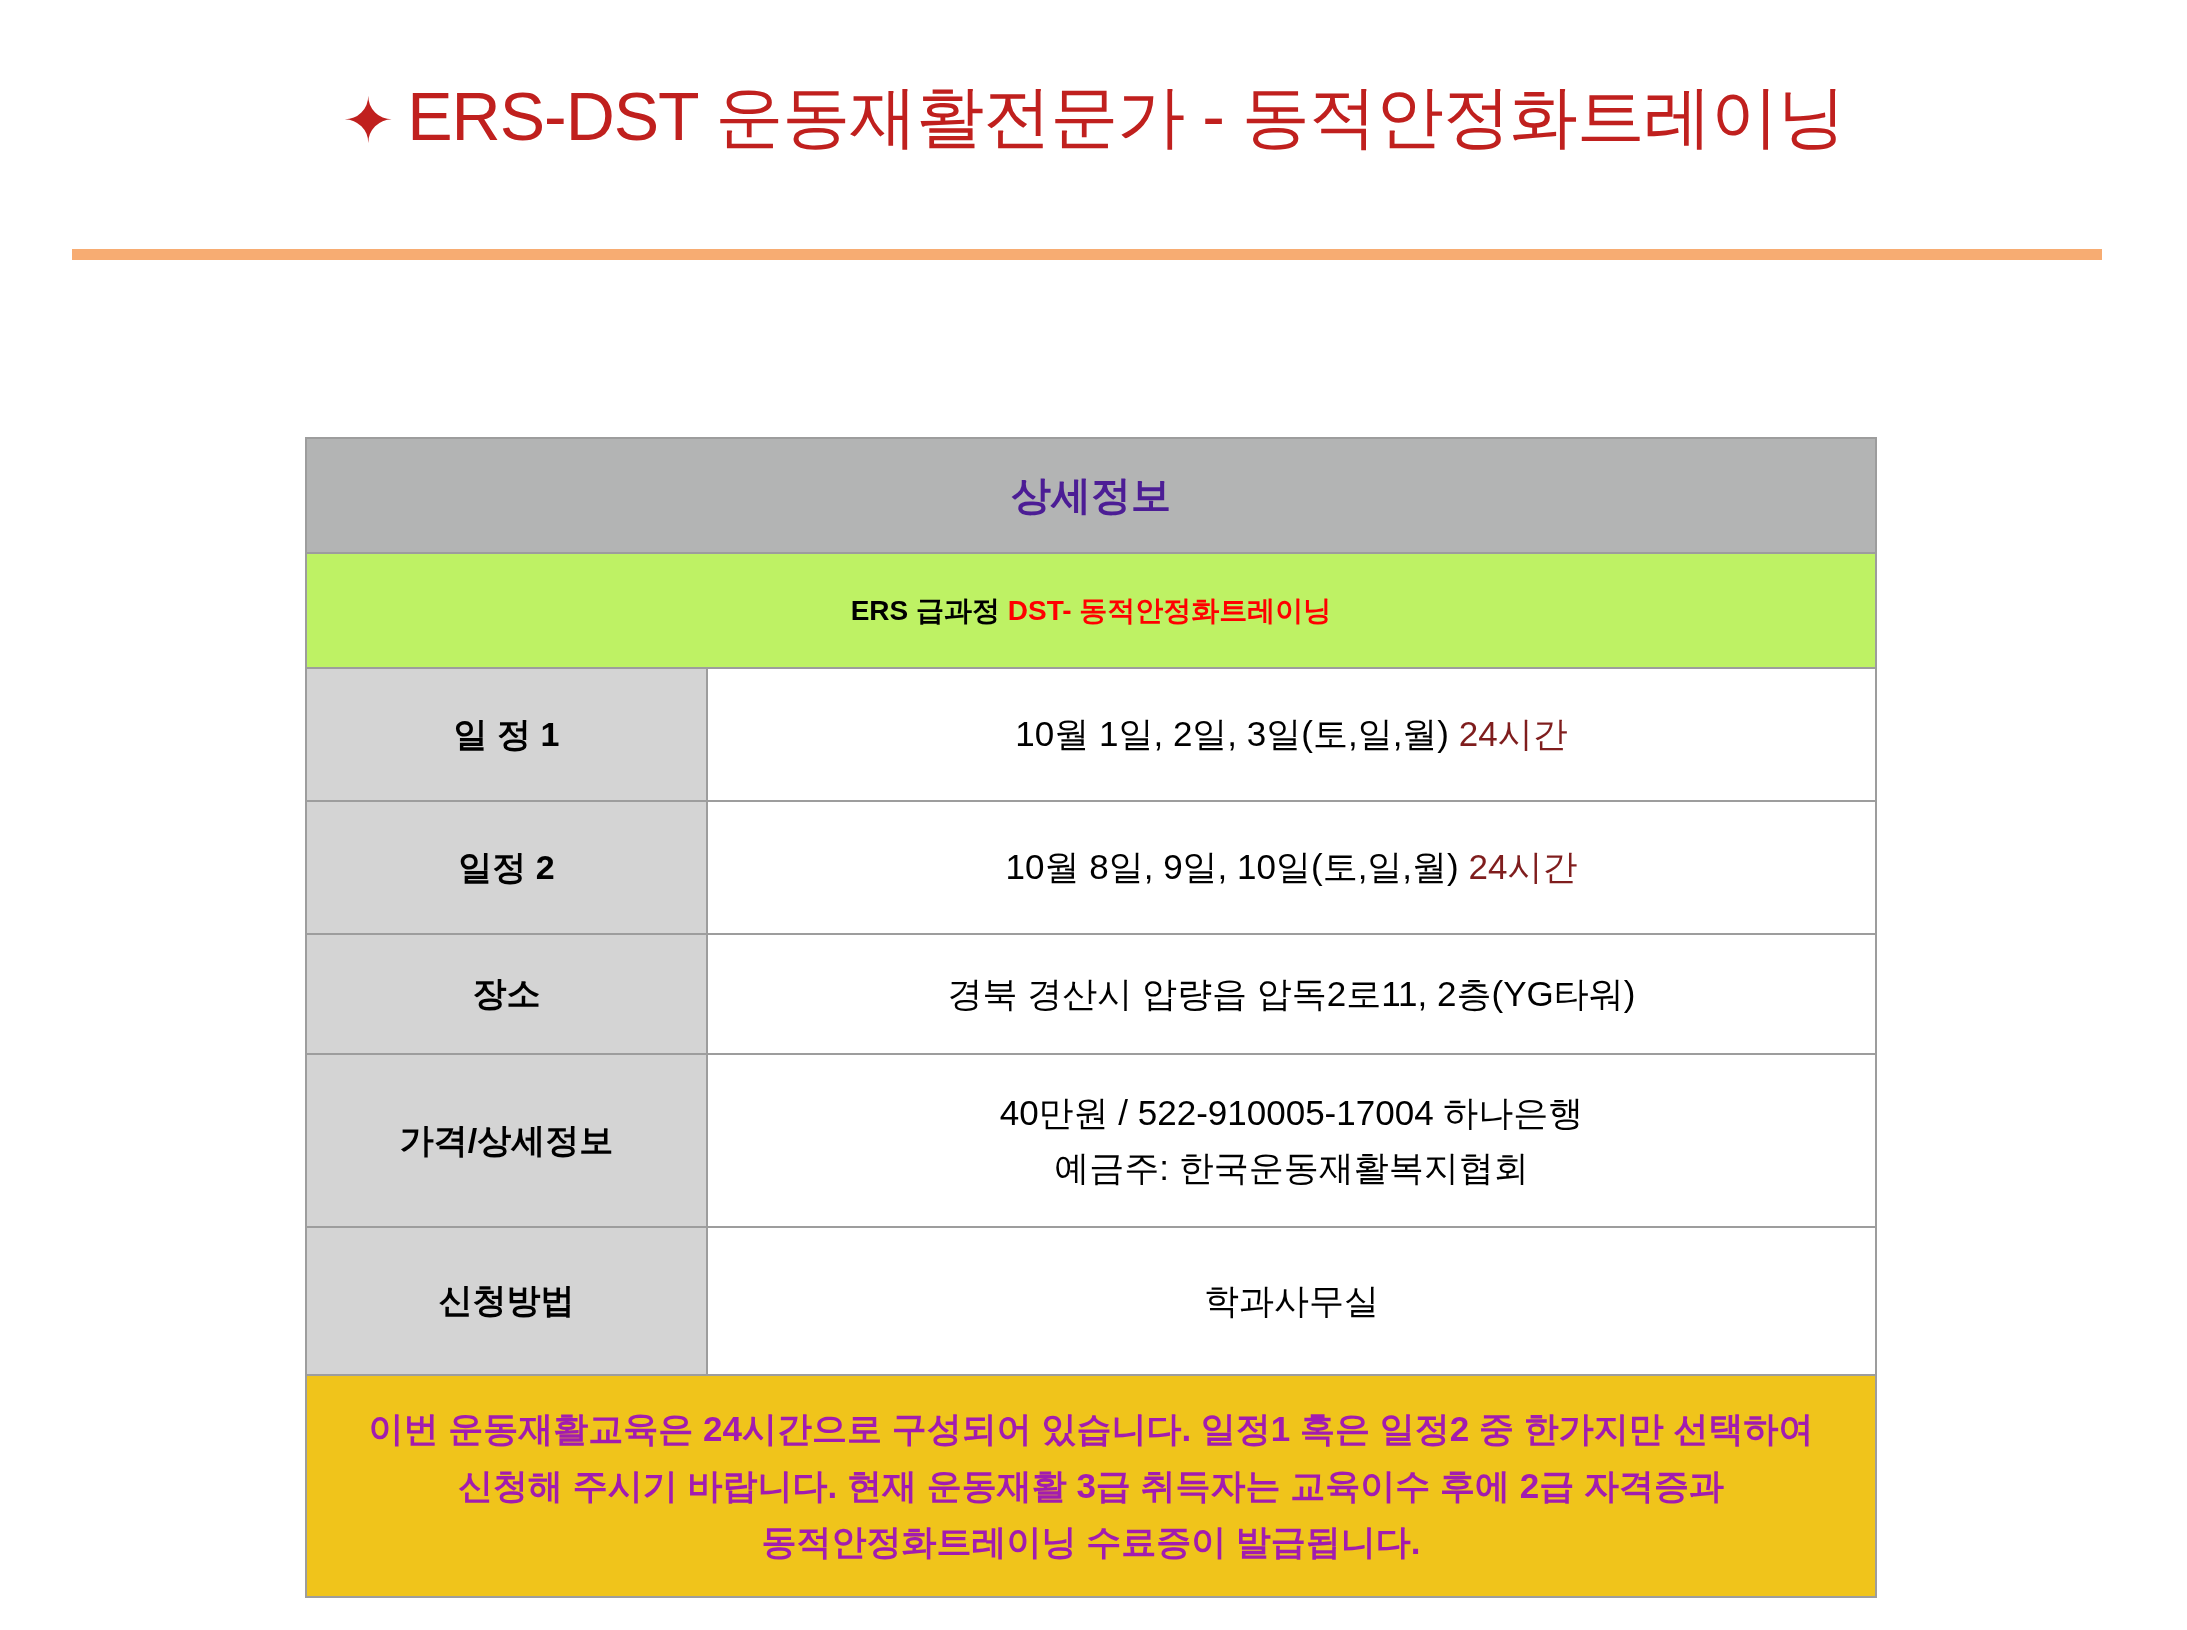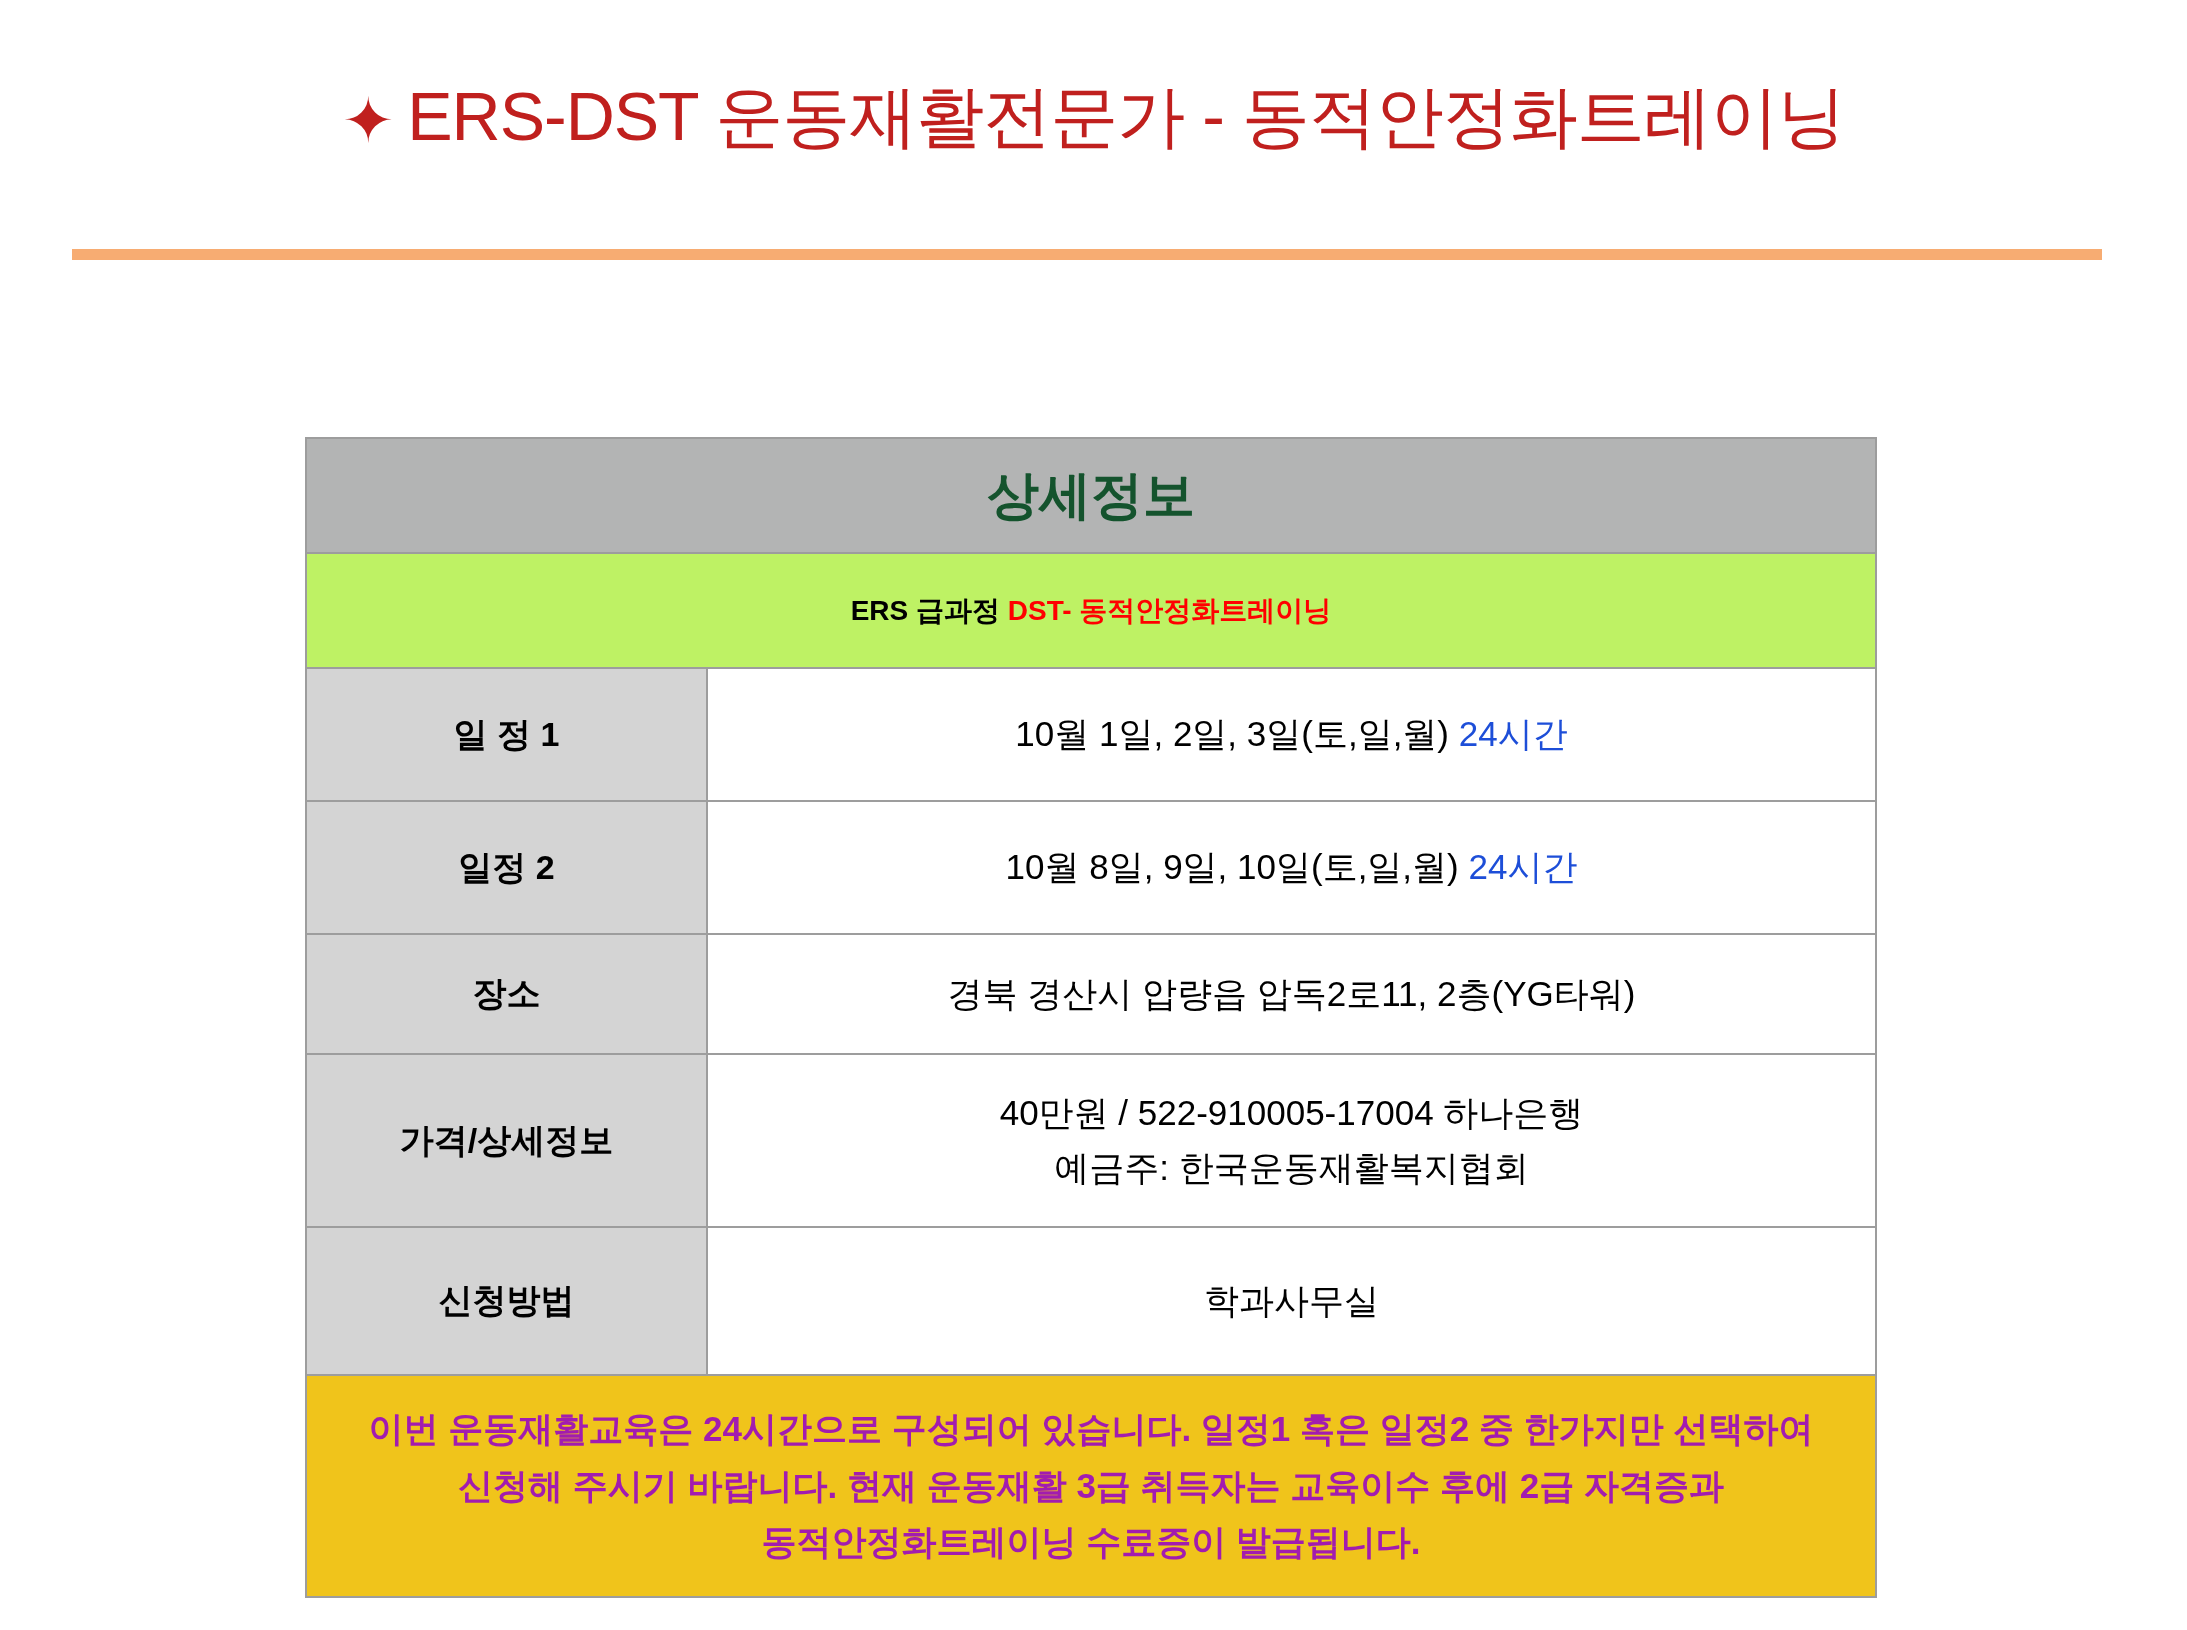--- a/index.html
+++ b/index.html
@@ -60,23 +60,23 @@
   .info-table td {
     border: 2px solid #9D9D9D;
     padding: 0;
     vertical-align: middle;
     text-align: center;
   }
 
   .row-header td {
     background: #B3B4B4;
     height: 113px;
-    font-size: 52px;
+    font-size: 40px;
     font-weight: bold;
-    color: #14532d;
+    color: #4c1d95;
   }
 
   .row-subtitle td {
     background: #bef264;
     height: 113px;
     font-size: 28px;
     font-weight: bold;
   }
   .row-subtitle .accent-red { color: #FF0000; }
 
@@ -88,21 +88,21 @@
     color: #000000;
     margin-left: 8px;
   }
   .value-cell {
     background: #ffffff;
     font-size: 35px;
     font-weight: 400;
     color: #000000;
     line-height: 1.55;
   }
-  .value-cell .hours-blue { color: #1d4ed8; }
+  .value-cell .hours-blue { color: #7f1d1d; }
 
   .r-sched { height: 133px; }
   .r-place { height: 120px; }
   .r-price { height: 173px; }
   .r-apply { height: 148px; }
 
   .note-cell {
     background: #F0C41B;
     height: 220px;
     padding: 16px 40px 22px 40px;

